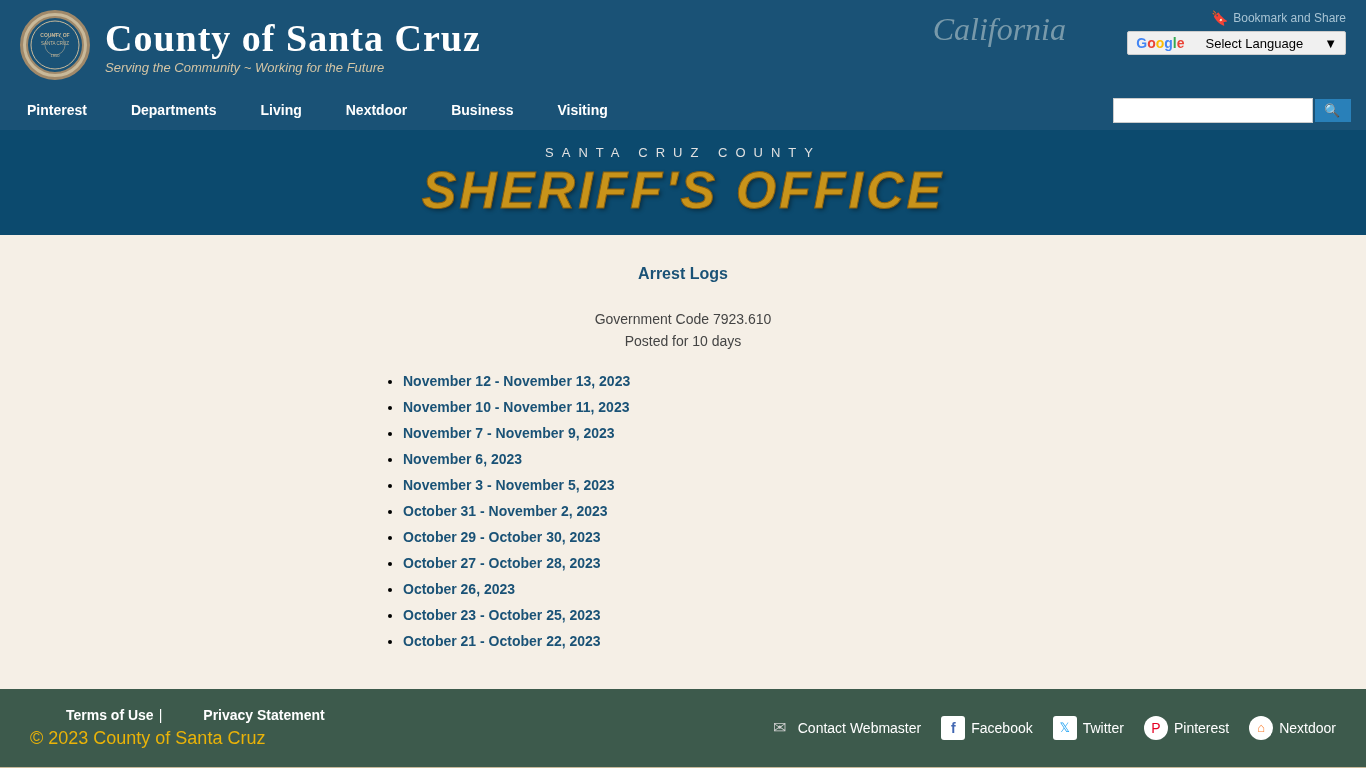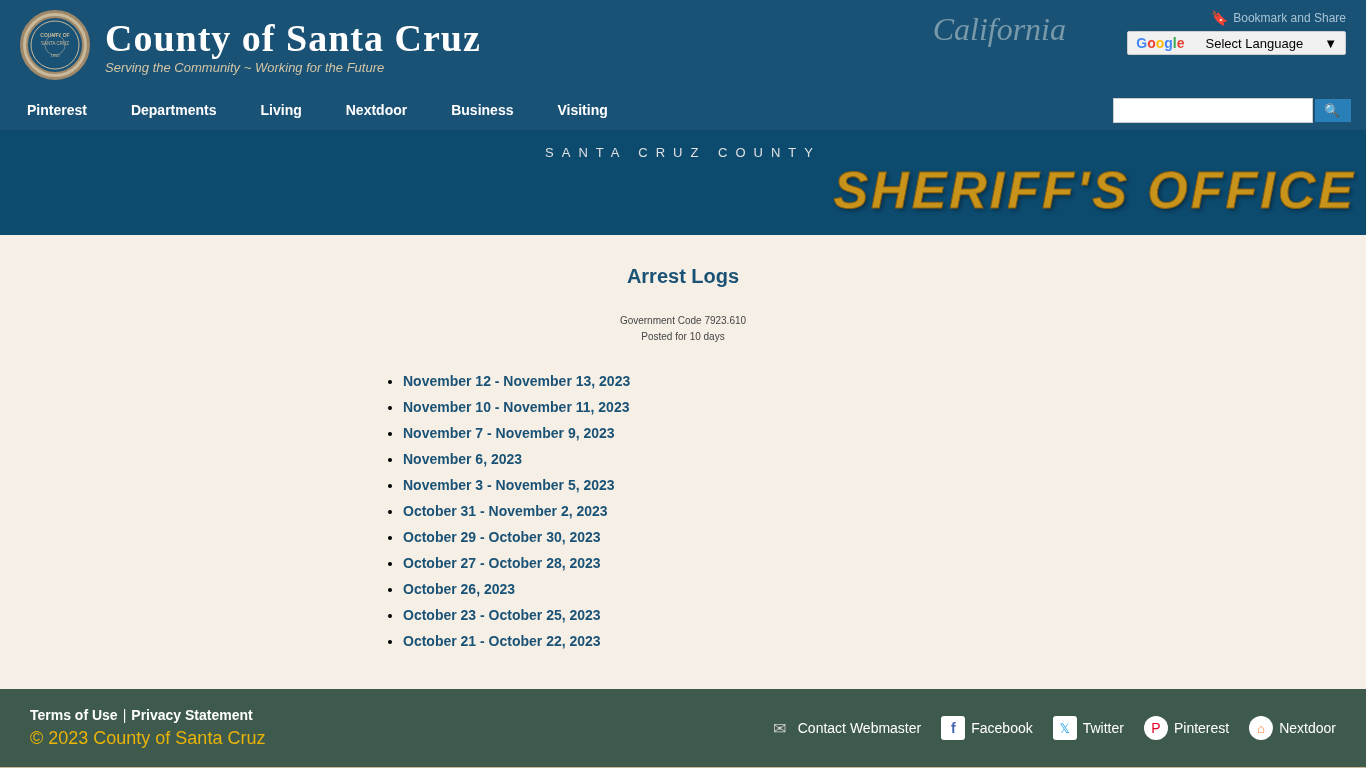--- a/index.html
+++ b/index.html
@@ -146,43 +146,42 @@
       font-weight: normal;
     }
     .sheriff-banner .sheriffs-office {
       font-size: 52px;
       font-weight: 900;
       font-style: italic;
       color: #c8931a;
       text-shadow: 2px 2px 4px rgba(0,0,0,0.4);
       letter-spacing: 3px;
       font-family: 'Arial Black', 'Arial', sans-serif;
-      text-align: right;
       -webkit-text-stroke: 1px #8b6010;
     }
 
     
     .main-content {
       background-color: #f5efe6;
       margin: 0;
       padding: 30px 40px;
       min-height: 380px;
     }
     .page-title {
       text-align: center;
-      font-size: 20px;
+      font-size: 16px;
       font-weight: bold;
       color: #1a5276;
       margin-bottom: 25px;
     }
     .content-center {
       text-align: center;
       color: #444;
-      font-size: 10px;
-      margin-bottom: 28px;
+      font-size: 14px;
+      margin-bottom: 20px;
       line-height: 1.6;
     }
     .arrest-list {
       max-width: 600px;
       margin: 0 auto;
       padding-left: 20px;
     }
     .arrest-list li {
       margin-bottom: 10px;
       font-size: 14px;
@@ -211,20 +210,21 @@
     .footer-links {
       display: flex;
       gap: 5px;
       align-items: center;
       font-size: 14px;
     }
     .footer-links a {
       color: #ffffff;
       text-decoration: none;
       font-weight: bold;
+      margin-left: 36px;
     }
     .footer-links .divider {
       color: #ffffff;
     }
     .footer-copy {
       font-size: 18px;
       color: #eab308;
     }
     .footer-social {
       display: flex;

